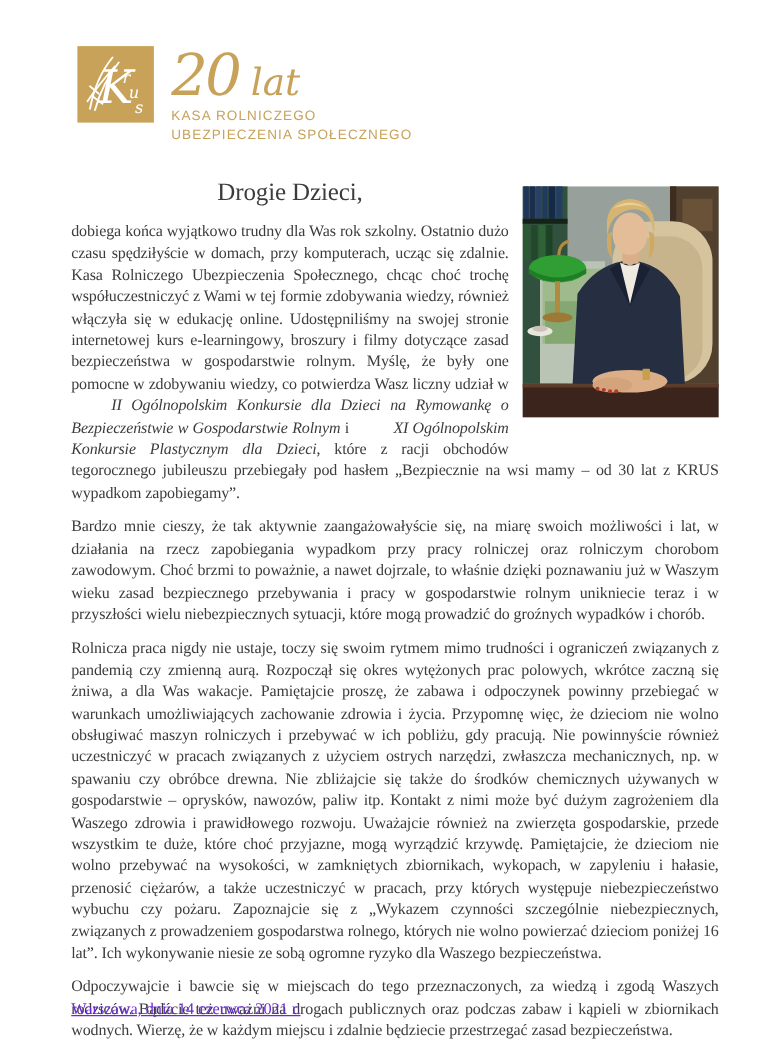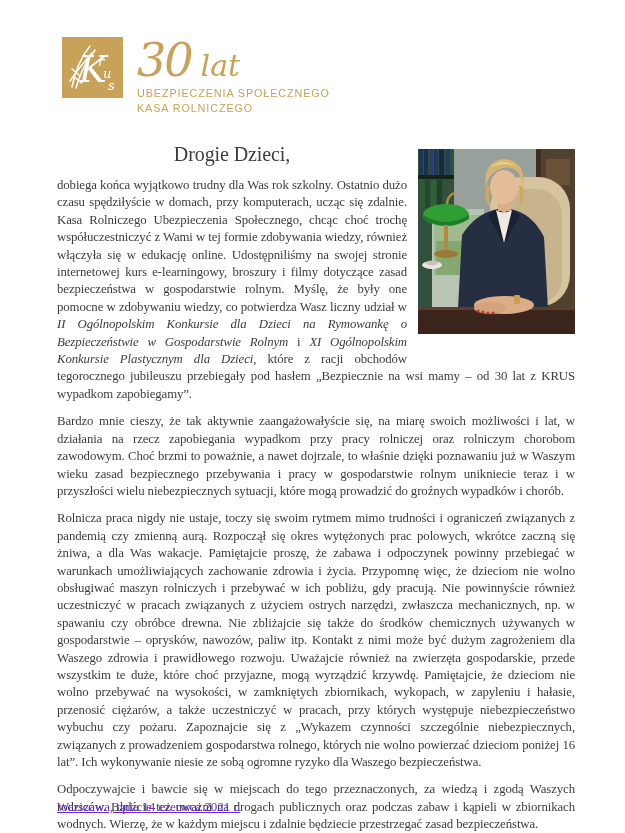--- a/index.html
+++ b/index.html
@@ -23,21 +23,21 @@
     position:absolute; top:143px; left:57px; width:518px;
     color:#3c3c3c; font-size:12.8px; line-height:17.4px;
     text-align:justify; letter-spacing:-0.1px;
   }
   .photo {
     float:right; width:157px; height:185px; margin:6px 0 30px 11px; display:block;
   }
   .salutation { font-size:20px; font-weight:normal; text-align:center;
     line-height:22px; margin-bottom:12px; }
   .letter p { margin-bottom:10px; }
-  .italic { font-style:italic; }
+  .italic { font-style:italic;margin-left:32px; }
   .dateline { position:absolute; left:57px; top:799px; font-size:13px; color:#6d28d9;text-decoration:underline; }
 </style>
 </head>
 <body>
 
 <div class="page">
 
   <div class="header">
     <div class="logo-square">
       <svg width="61" height="61" viewBox="0 0 61 61">
@@ -50,26 +50,26 @@
           <path d="M10 32 L 17 38"></path>
         </g>
         <text x="17" y="45" font-family="DejaVu Serif, serif" font-style="italic" font-size="37" fill="#ffffff">K</text>
         <text x="36" y="29" font-family="DejaVu Serif, serif" font-style="italic" font-size="13" fill="#ffffff">r</text>
         <text x="41" y="41" font-family="DejaVu Serif, serif" font-style="italic" font-size="13" fill="#ffffff">u</text>
         <text x="46" y="53" font-family="DejaVu Serif, serif" font-style="italic" font-size="13" fill="#ffffff">s</text>
       </svg>
     </div>
     <div class="brand">
       <div class="anniv-line">
-        <span class="anniv-number">30</span>
+        <span class="anniv-number">20</span>
         <span class="anniv-word">lat</span>
       </div>
       <div class="org-lines">
+        <div>KASA ROLNICZEGO</div>
         <div>UBEZPIECZENIA SPOŁECZNEGO</div>
-        <div>KASA ROLNICZEGO</div>
       </div>
     </div>
   </div>
 
   <div class="letter">
 
     <svg class="photo" viewBox="0 0 157 185">
 
       <rect width="157" height="185" fill="#97a09a"></rect>
 

